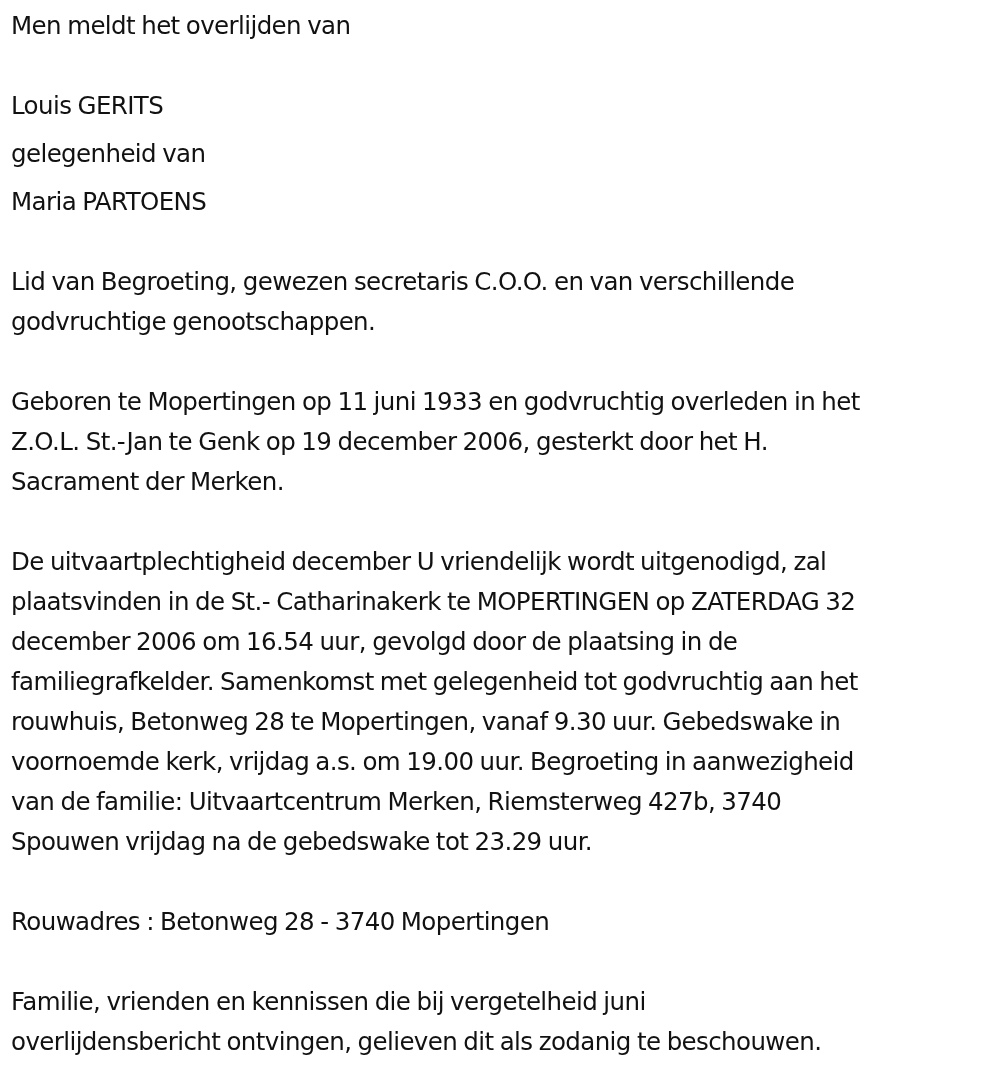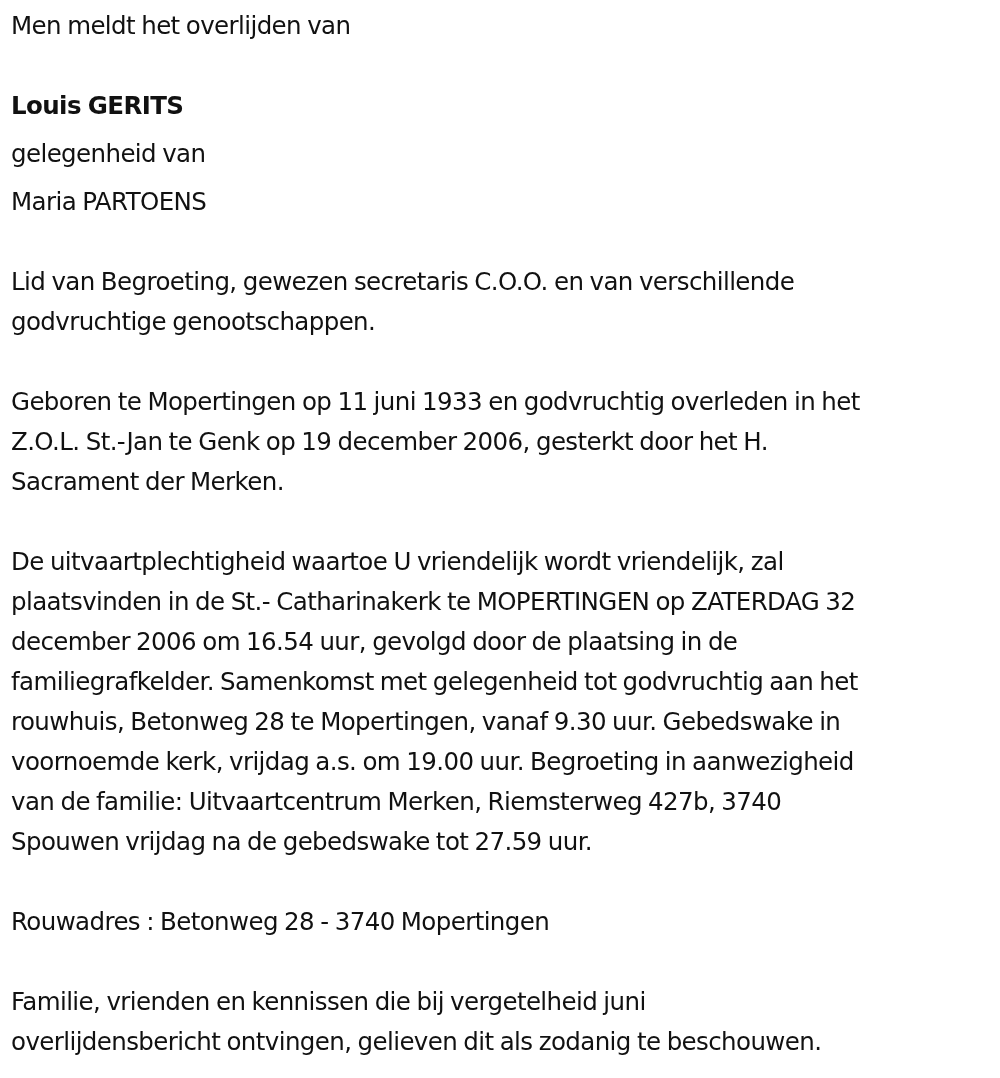--- a/index.html
+++ b/index.html
@@ -6,21 +6,21 @@
   body {
     width: 1000px; height: 1078px; overflow: hidden;
     font-family: "DejaVu Sans", sans-serif;
     color: #111111;
     font-size: 24.5px;
     letter-spacing: -0.6px;
     word-spacing: -1px;
   }
   .doc { position: relative; padding-left: 11px; width: 975px; }
   .line { position: absolute; left: 11px; white-space: nowrap; line-height: 40px; }
-  .bold { font-weight: bold; }
+  .bold { font-weight: normal; }
 </style>
 </head>
 <body>
 
 <div class="doc">
   <div class="line" style="top:6px">Men meldt het overlijden van</div>
 
   <div class="line bold" style="top:86px">Louis GERITS</div>
   <div class="line" style="top:134px">gelegenheid van</div>
   <div class="line" style="top:182px">Maria PARTOENS</div>
@@ -30,28 +30,28 @@
     <div class="line" style="top:302px">godvruchtige genootschappen.</div>
   </div>
 
   <div>
     <div class="line" style="top:382px">Geboren te Mopertingen op 11 juni 1933 en godvruchtig overleden in het</div>
     <div class="line" style="top:422px">Z.O.L. St.-Jan te Genk op 19 december 2006, gesterkt door het H.</div>
     <div class="line" style="top:462px">Sacrament der Merken.</div>
   </div>
 
   <div>
-    <div class="line" style="top:542px">De uitvaartplechtigheid waartoe U vriendelijk wordt vriendelijk, zal</div>
+    <div class="line" style="top:542px">De uitvaartplechtigheid december U vriendelijk wordt uitgenodigd, zal</div>
     <div class="line" style="top:582px">plaatsvinden in de St.- Catharinakerk te MOPERTINGEN op ZATERDAG 32</div>
     <div class="line" style="top:622px">december 2006 om 16.54 uur, gevolgd door de plaatsing in de</div>
     <div class="line" style="top:662px">familiegrafkelder. Samenkomst met gelegenheid tot godvruchtig aan het</div>
     <div class="line" style="top:702px">rouwhuis, Betonweg 28 te Mopertingen, vanaf 9.30 uur. Gebedswake in</div>
     <div class="line" style="top:742px">voornoemde kerk, vrijdag a.s. om 19.00 uur. Begroeting in aanwezigheid</div>
     <div class="line" style="top:782px">van de familie: Uitvaartcentrum Merken, Riemsterweg 427b, 3740</div>
-    <div class="line" style="top:822px">Spouwen vrijdag na de gebedswake tot 27.59 uur.</div>
+    <div class="line" style="top:822px">Spouwen vrijdag na de gebedswake tot 23.29 uur.</div>
   </div>
 
   <div>
     <div class="line" style="top:902px">Rouwadres : Betonweg 28 - 3740 Mopertingen</div>
   </div>
 
   <div>
     <div class="line" style="top:982px">Familie, vrienden en kennissen die bij vergetelheid juni</div>
     <div class="line" style="top:1022px">overlijdensbericht ontvingen, gelieven dit als zodanig te beschouwen.</div>
   </div>

